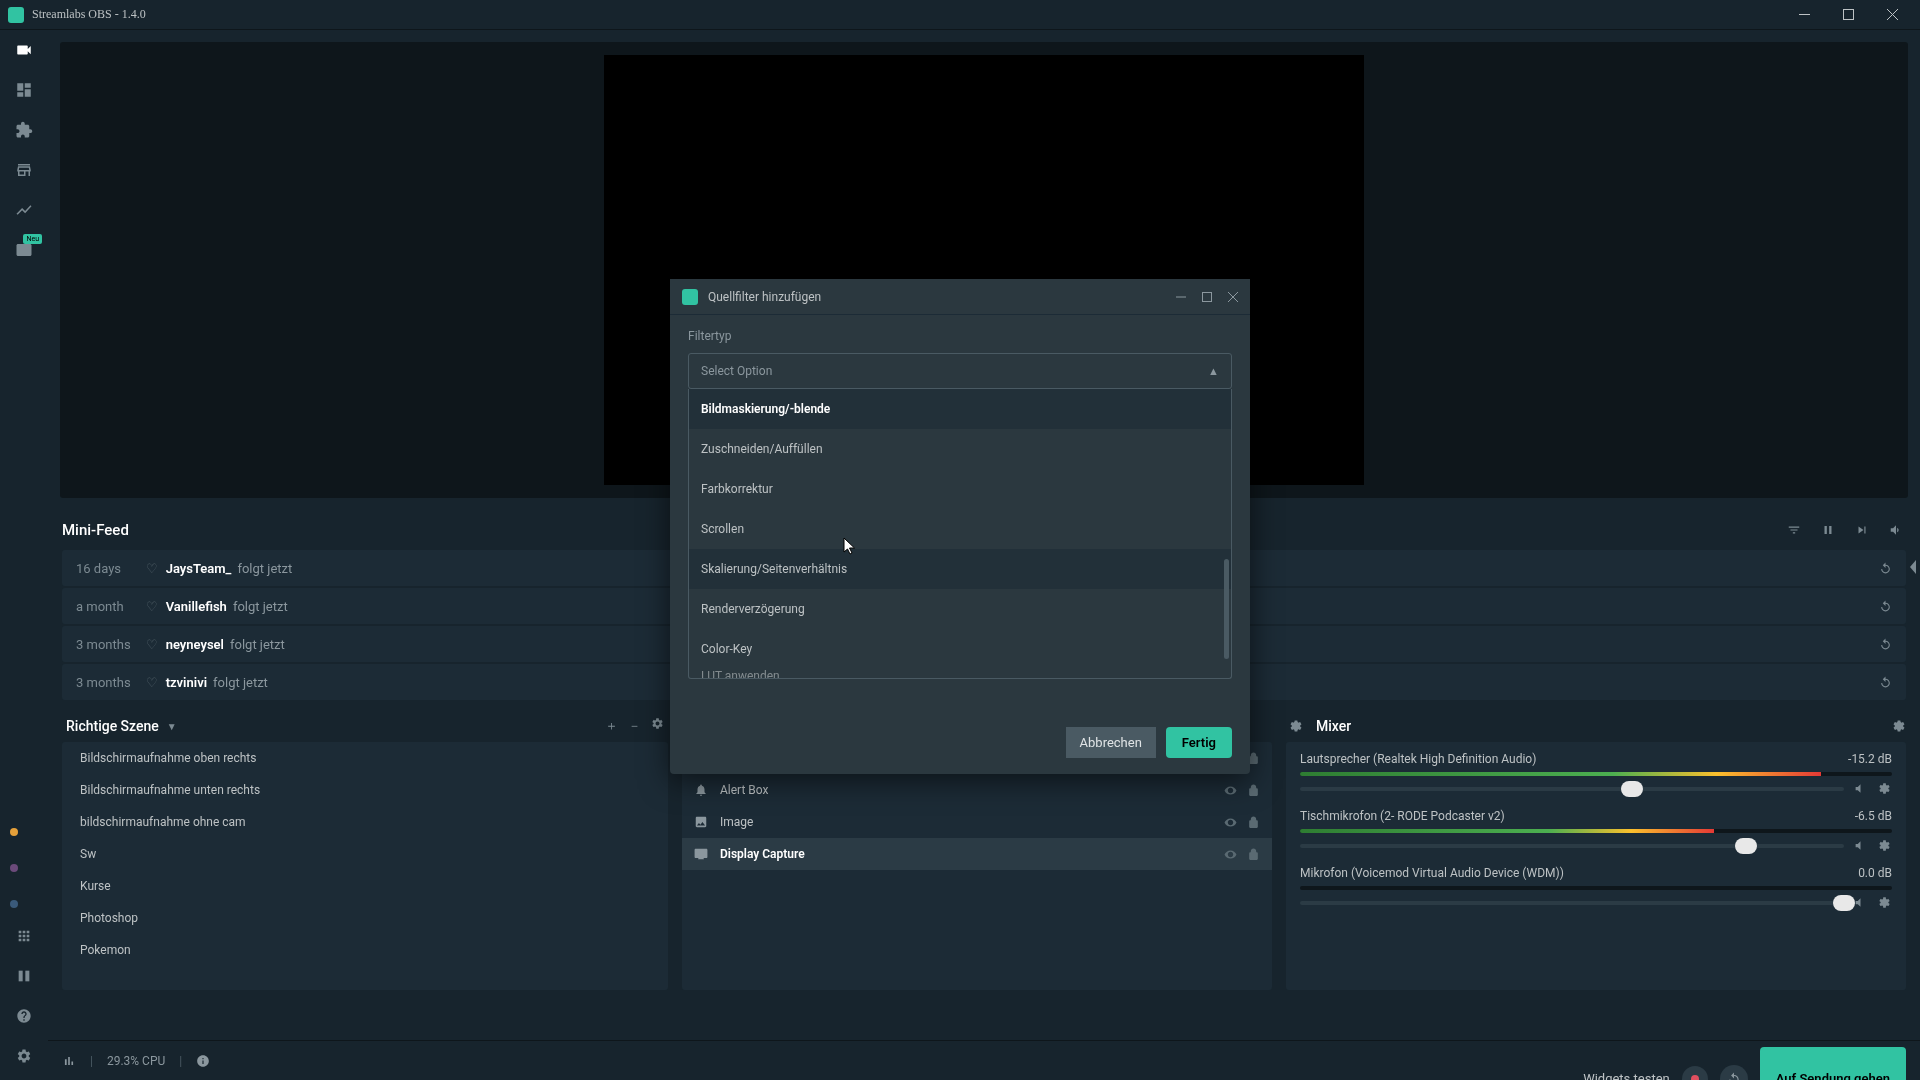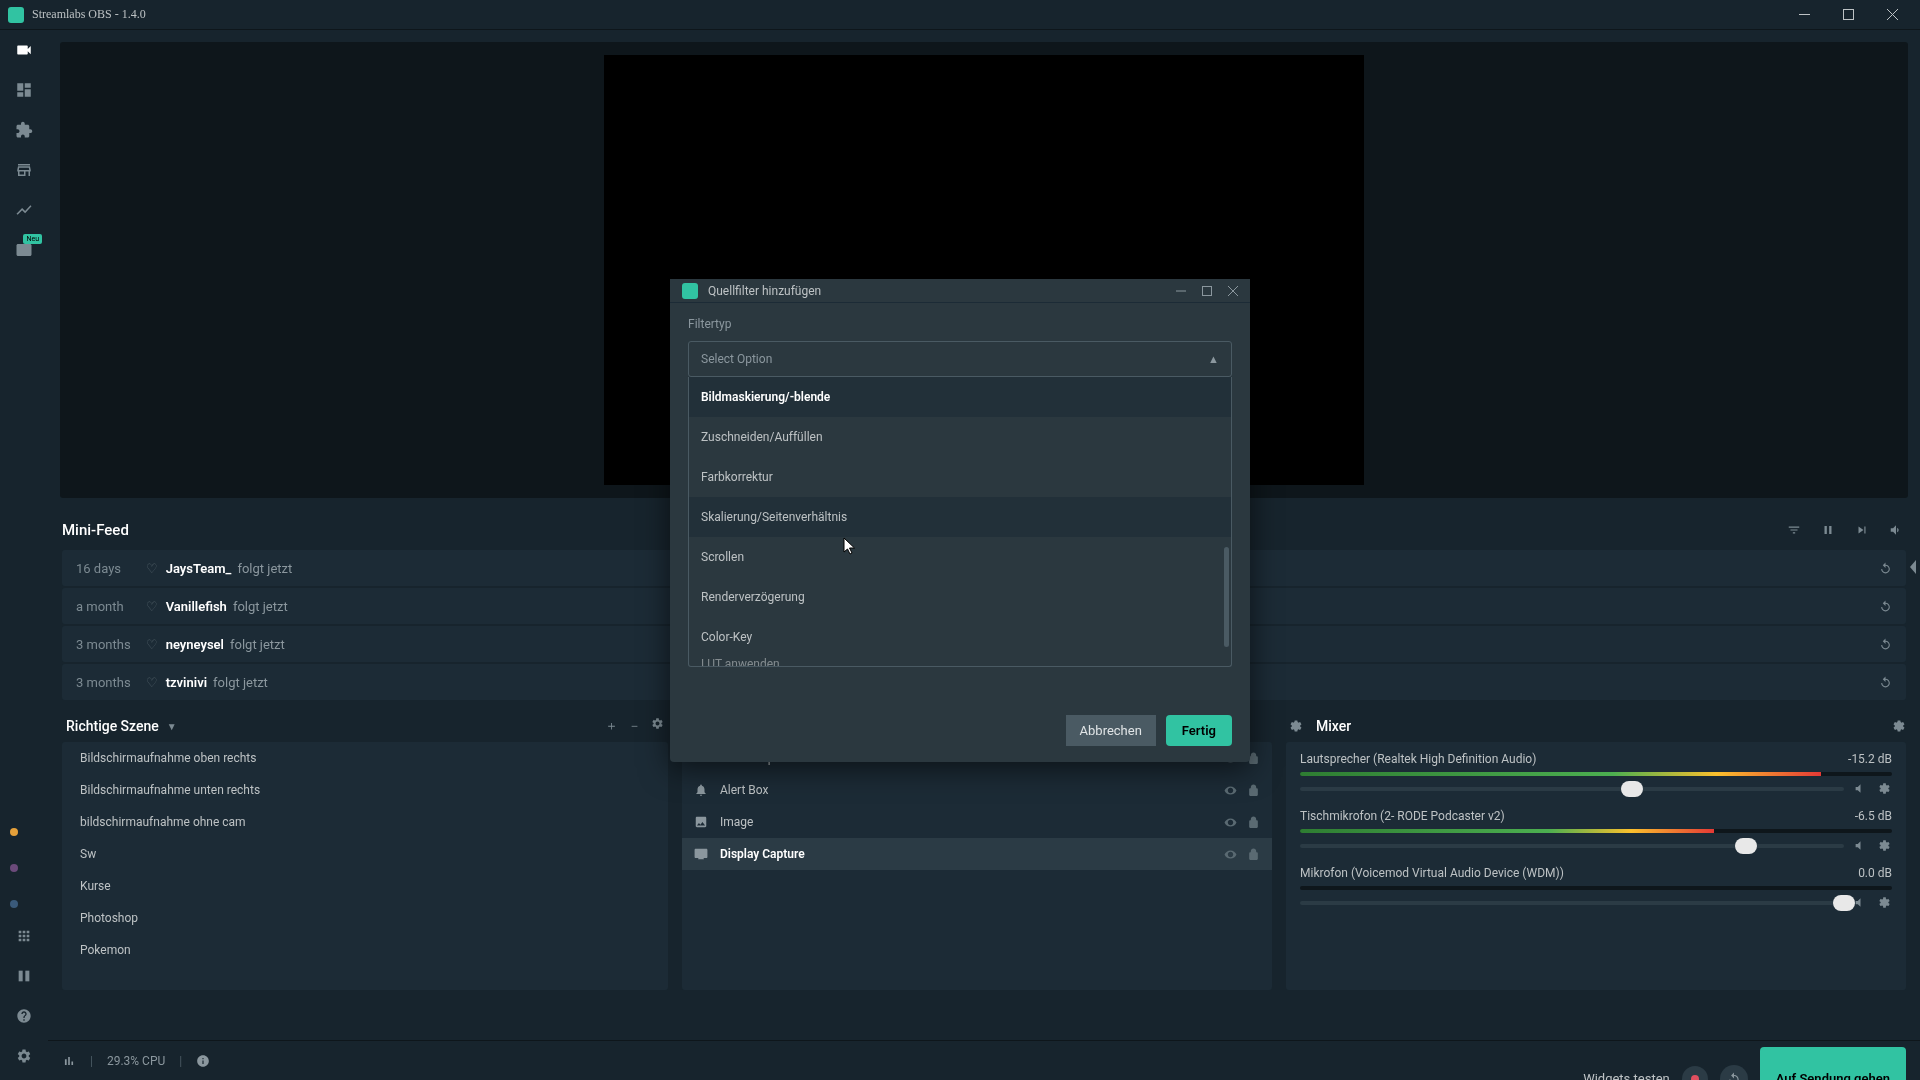--- a/index.html
+++ b/index.html
@@ -84,21 +84,21 @@
 .status-left { display: flex; align-items: center; gap: 14px; color: #8b979e; font-size: 12px; }
 .status-right { margin-left: auto; display: flex; align-items: center; gap: 12px; margin-top: 36px; }
 .btn-test { color: #bdc2c4; font-size: 13px; cursor: pointer; }
 .btn-rec { width: 26px; height: 26px; border-radius: 50%; background: #2b3b45; display: flex; align-items: center; justify-content: center; }
 .rec-dot { width: 8px; height: 8px; border-radius: 50%; background: #e04f5f; }
 .btn-circle { width: 28px; height: 28px; border-radius: 50%; background: #2b3b45; display: flex; align-items: center; justify-content: center; color: #8b979e; }
 .btn-golive { background: #31c3a2; color: #000; font-weight: 600; padding: 24px 16px; border-radius: 4px; font-size: 13px; cursor: pointer; }
 
 
 .modal { position: absolute; left: 670px; top: 279px; width: 580px; background: #2b383f; border-radius: 4px; box-shadow: 0 6px 30px rgba(0,0,0,.6); z-index: 50; }
-.modal-titlebar { height: 24px; display: flex; align-items: center; padding: 0 12px; background: #2b383f; border-bottom: 1px solid #1c2b36; }
+.modal-titlebar { height: 36px; display: flex; align-items: center; padding: 0 12px; background: #2b383f; border-bottom: 1px solid #1c2b36; }
 .modal-icon { width: 16px; height: 16px; background: #31c3a2; border-radius: 3px; margin-right: 10px; }
 .modal-title { flex: 1; font-size: 12px; color: #bdc2c4; }
 .modal-winbtns { display: flex; gap: 16px; color: #8b979e; }
 .modal-body { padding: 14px 18px 0 18px; }
 .modal-label { font-size: 12px; color: #8b979e; margin-bottom: 10px; }
 .modal-select { background: #2b383f; border: 1px solid #4a5a63; border-radius: 3px; height: 36px; display: flex; align-items: center; padding: 0 12px; position: relative; color: #8b979e; font-size: 12px; cursor: pointer; }
 .modal-caret-up { position: absolute; right: 12px; color: #8b979e; font-size: 11px; }
 .modal-dropdown { background: #2b383f; border: 1px solid #4a5a63; border-top: none; border-radius: 0 0 3px 3px; max-height: 290px; overflow: hidden; position: relative; }
 .dropdown-item { height: 40px; display: flex; align-items: center; padding: 0 12px; font-size: 12px; color: #bdc2c4; cursor: pointer; }
 .dropdown-item.highlight { background: #223039; color: #fff; font-weight: 600; }
@@ -554,22 +554,22 @@
     <div class="modal-label">Filtertyp</div>
     <div class="modal-select">
       <span>Select Option</span>
       <span class="modal-caret-up">▲</span>
     </div>
     <div class="modal-dropdown" id="dropdown">
       <div class="dropdown-scroll"></div>
     <div class="dropdown-item highlight">Bildmaskierung/-blende</div>
         <div class="dropdown-item">Zuschneiden/Auffüllen</div>
         <div class="dropdown-item">Farbkorrektur</div>
+        <div class="dropdown-item">Scrollen</div>
         <div class="dropdown-item hover">Skalierung/Seitenverhältnis</div>
-        <div class="dropdown-item">Scrollen</div>
         <div class="dropdown-item">Renderverzögerung</div>
         <div class="dropdown-item">Color-Key</div>
         <div class="dropdown-item cut">LUT anwenden</div>
       </div>
   </div>
   <div class="modal-footer">
     <div class="btn-cancel">Abbrechen</div>
     <div class="btn-done">Fertig</div>
   </div>
 </div>

